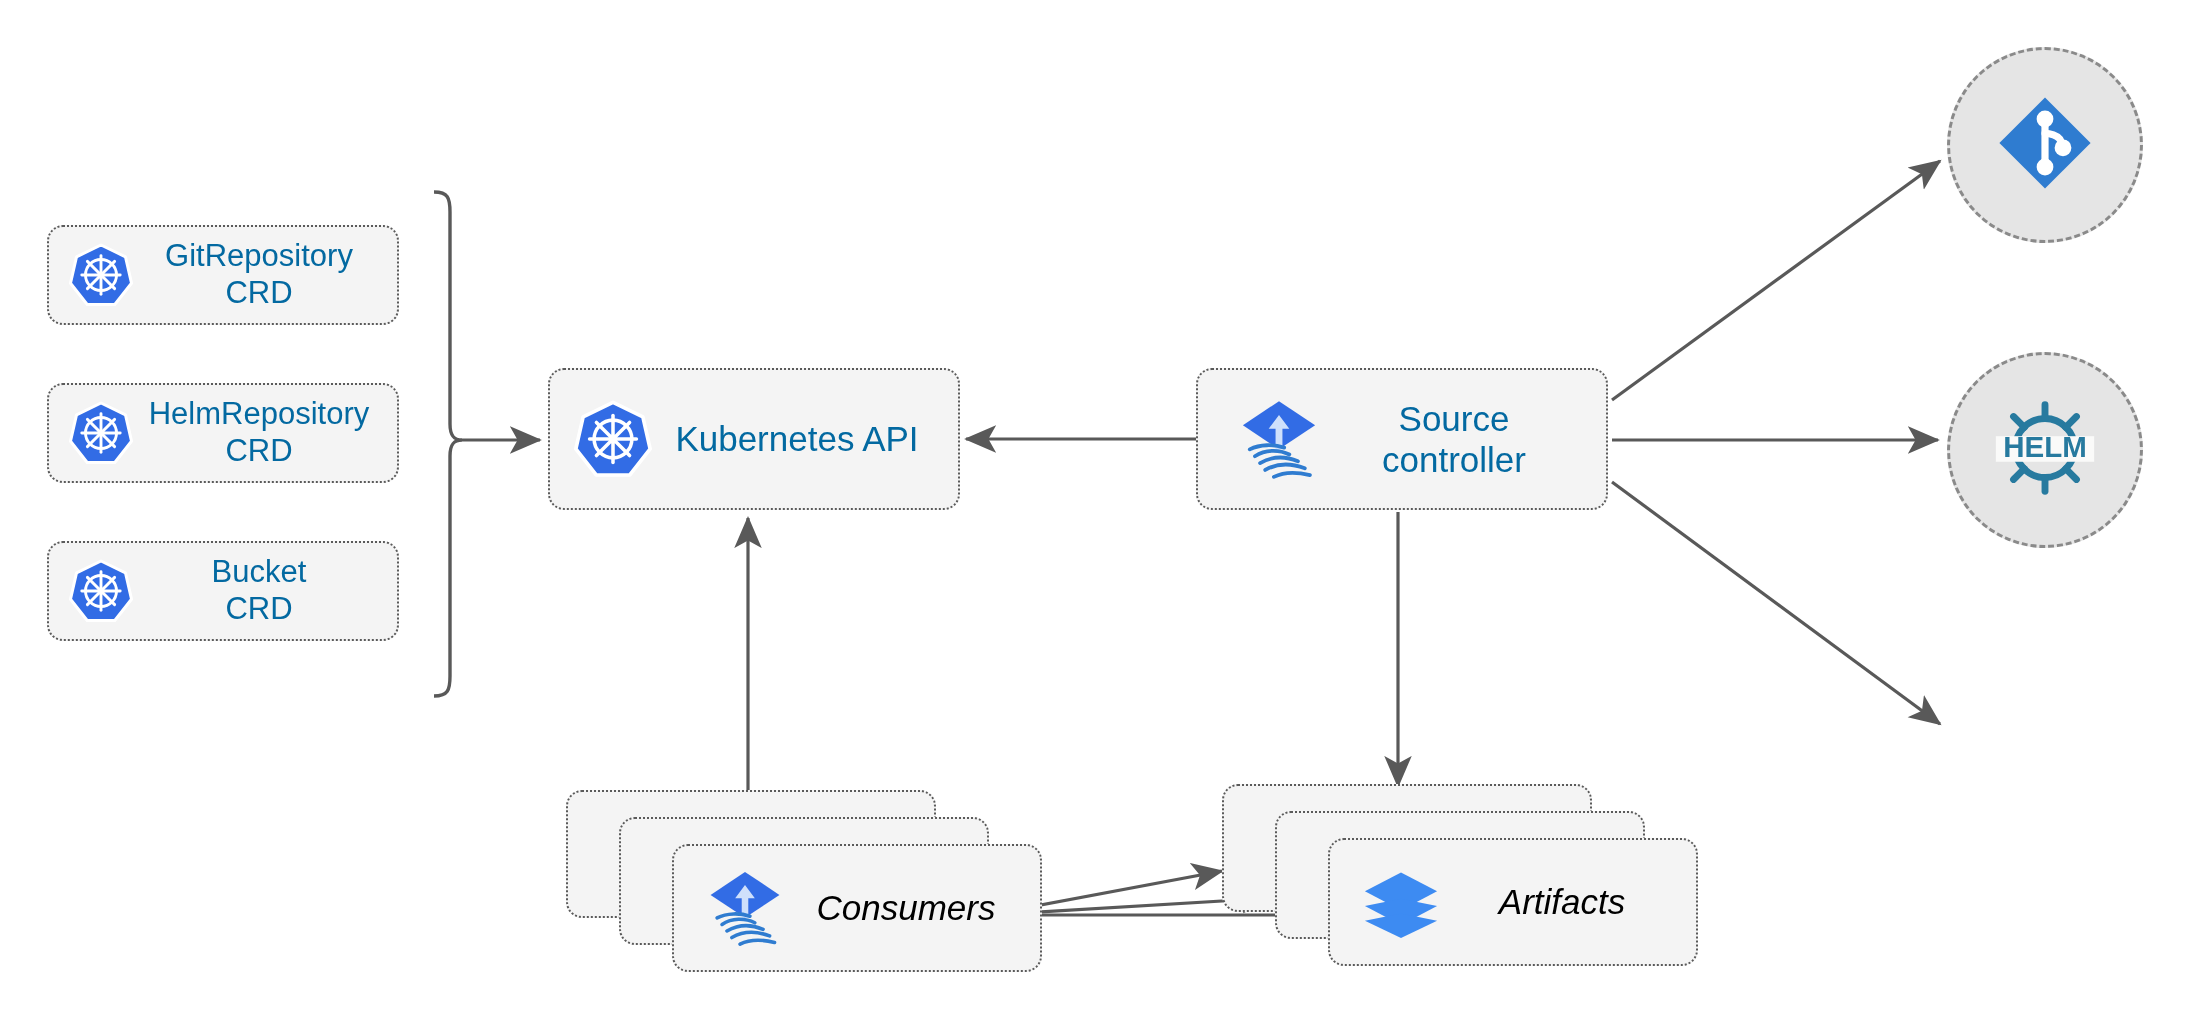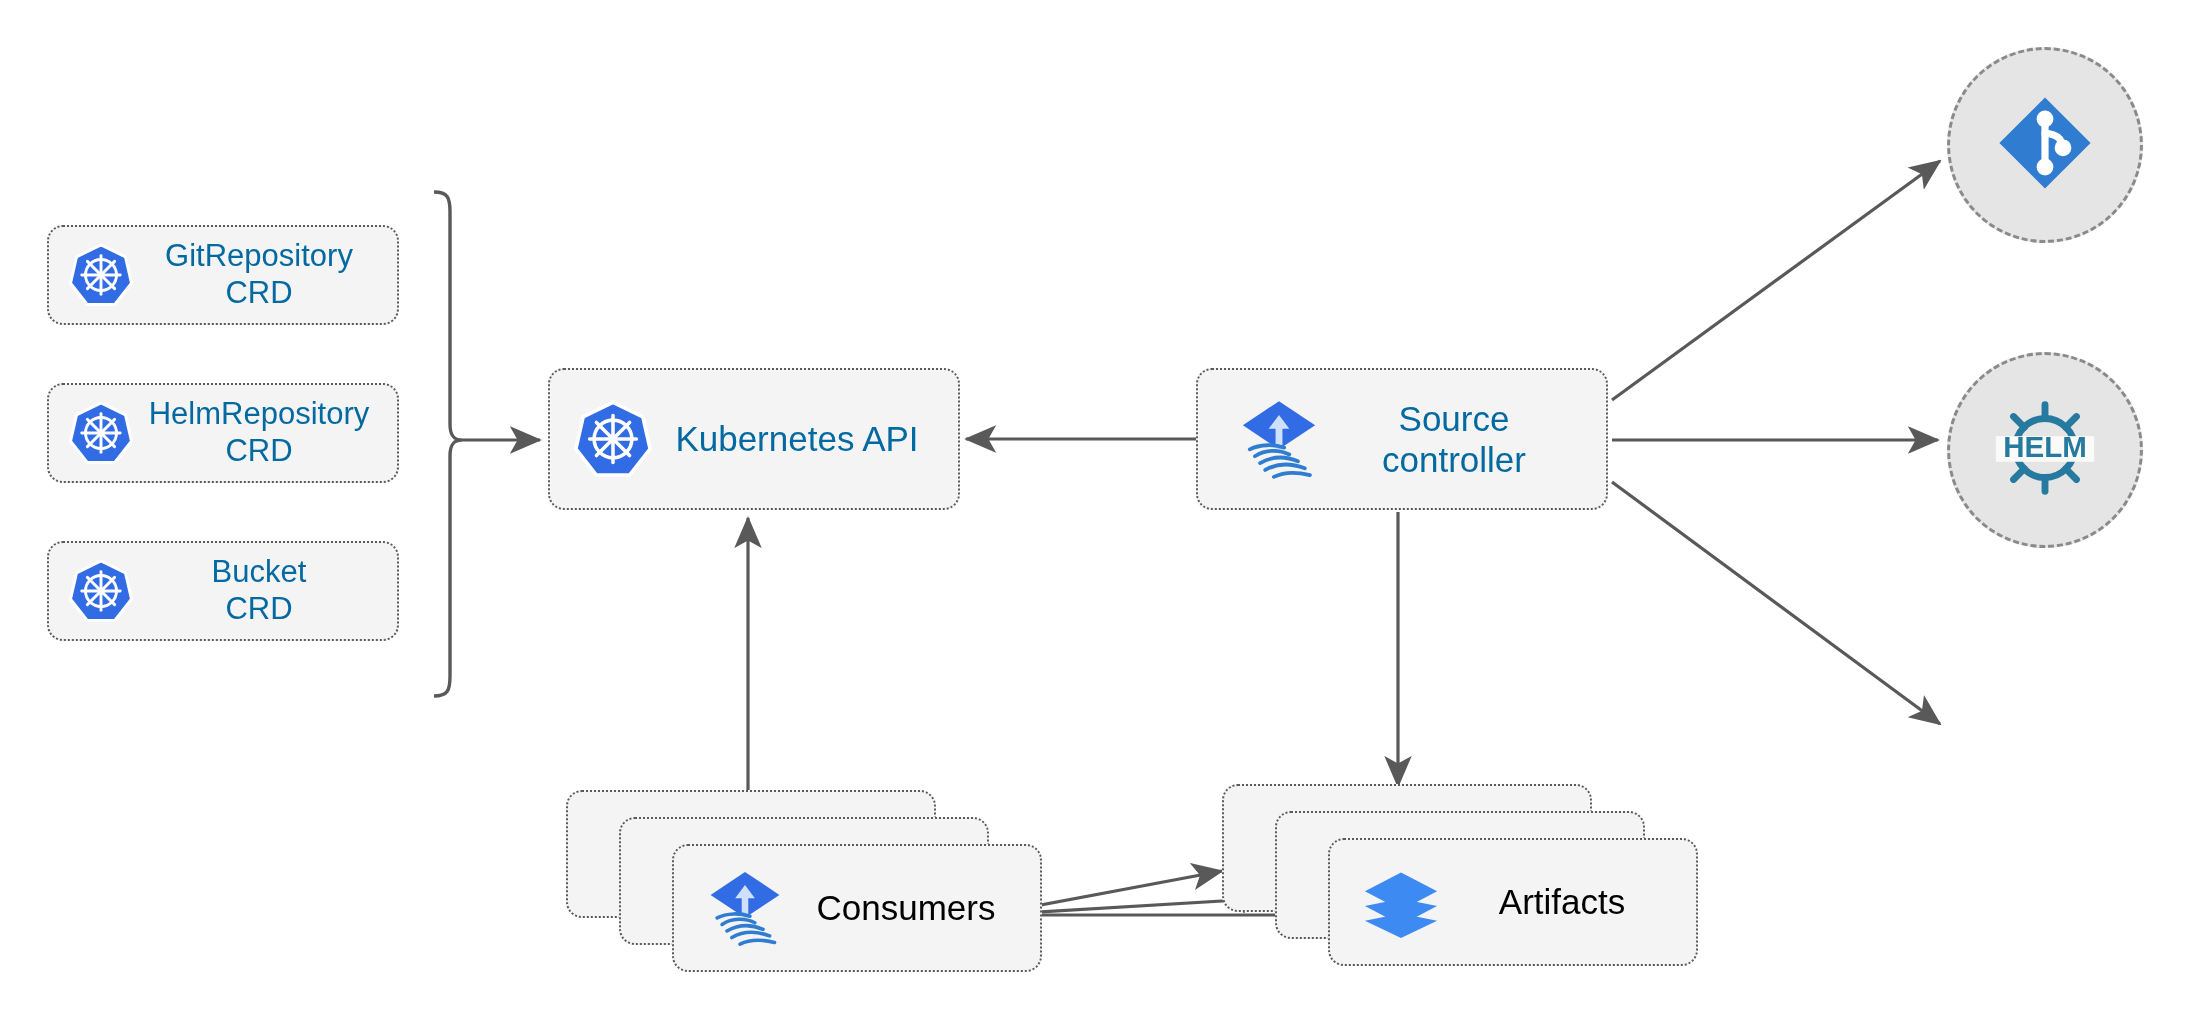--- a/index.html
+++ b/index.html
@@ -35,21 +35,21 @@
   #k8s-api{left:548px;top:368px;width:412px;height:142px;padding-left:24px;justify-content:center;}
   #k8s-api .icon{width:78px;height:78px;}
   #k8s-api .label{font-size:35px;flex:1 1 auto;padding-right:16px;}
 
   
   #source-controller{left:1196px;top:368px;width:412px;height:142px;padding-left:38px;justify-content:space-between;}
   #source-controller .icon{width:86px;height:86px;}
   #source-controller .label{font-size:35px;flex:1 1 auto;padding-right:20px;}
 
   
-  .stack{position:absolute;z-index:5;}
+  .stack{position:absolute;z-index:5;font-style:italic;}
   .stack .sheet{
     position:absolute;
     background:#f4f4f4;
     border:2px dotted #5a5a5a;
     border-radius:16px;
     box-sizing:border-box;
     width:370px;height:128px;
   }
   .stack .sheet.s1{left:0;top:0;}
   .stack .sheet.s2{left:53px;top:27px;}

